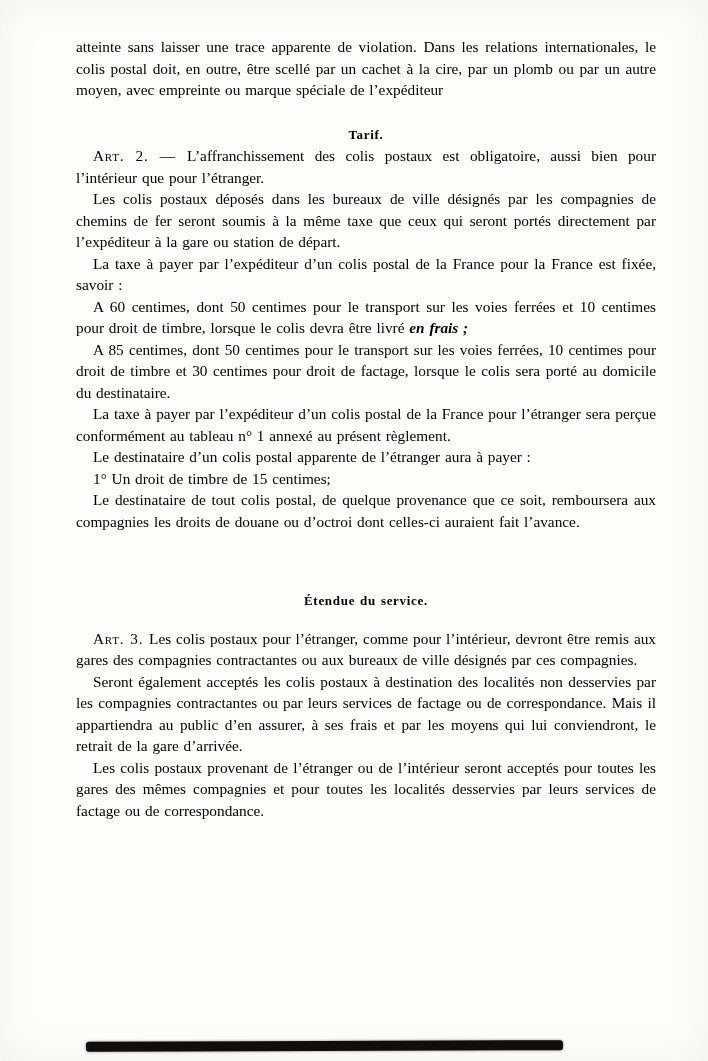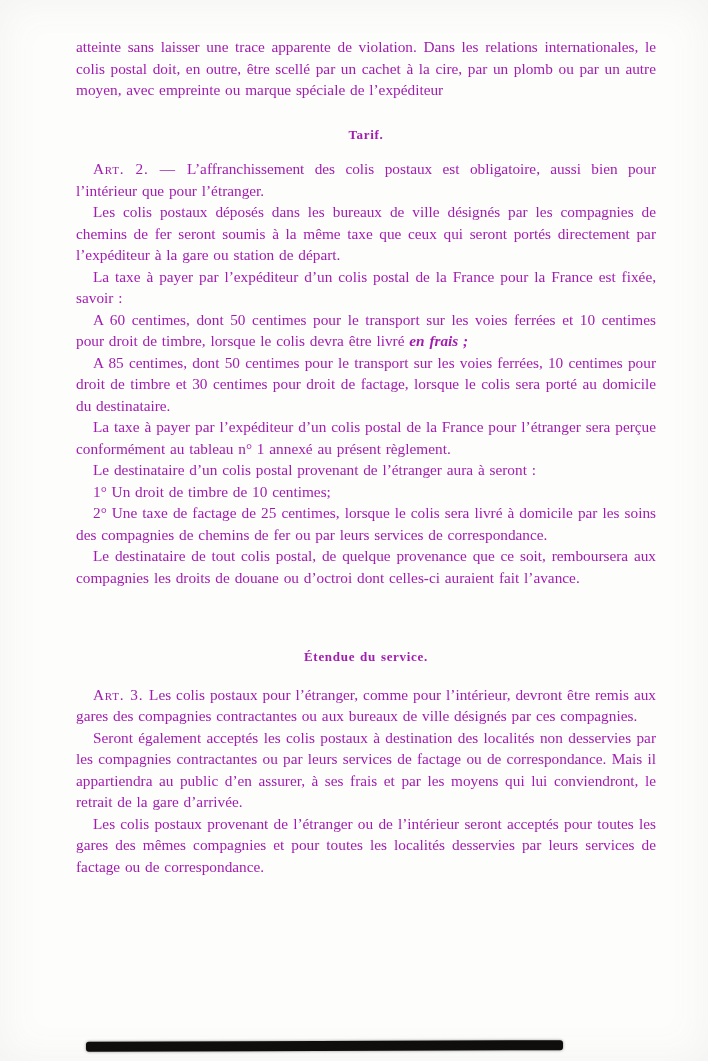--- a/index.html
+++ b/index.html
@@ -8,21 +8,21 @@
     background: #f4f4f2;
   }
   .page {
     position: relative;
     width: 708px;
     height: 1061px;
     margin: 0 auto;
     background: #fdfdfc;
     overflow: hidden;
     font-family: "Liberation Serif", "DejaVu Serif", serif;
-    color: #a21caf;
+    color: #000000;
     box-shadow: inset 0 0 40px rgba(120,115,105,0.08);
   }
   .text-col {
     position: absolute;
     top: 36px;
     left: 76px;
     width: 580px;
     font-size: 15.3px;
     line-height: 21.5px;
     text-align: justify;
@@ -37,21 +37,20 @@
   }
   h3.sec-heading {
     font-size: 13px;
     font-weight: bold;
     text-align: center;
     letter-spacing: 0.7px;
     margin: 0;
   }
   h3.sec-heading.tarif {
     margin-top: 23px;
-    margin-bottom: 13px;
   }
   h3.sec-heading.etendue {
     margin-top: 58px;
     margin-bottom: 16px;
   }
   .art-label {
     font-variant: small-caps;
     letter-spacing: 0.8px;
   }
   em.emph {
@@ -85,25 +84,24 @@
     <p class="para">Les colis postaux déposés dans les bureaux de ville désignés par les compagnies de chemins de fer seront soumis à la même taxe que ceux qui seront portés directement par l’expéditeur à la gare ou station de départ.</p>
 
     <p class="para">La taxe à payer par l’expéditeur d’un colis postal de la France pour la France est fixée, savoir :</p>
 
     <p class="para"><span>A 60 centimes, dont 50 centimes pour le transport sur les voies ferrées et 10 centimes pour droit de timbre, lorsque le colis devra être livré </span><em class="emph">en frais</em><em class="emph"> ;</em></p>
 
     <p class="para">A 85 centimes, dont 50 centimes pour le transport sur les voies ferrées, 10 centimes pour droit de timbre et 30 centimes pour droit de factage, lorsque le colis sera porté au domicile du destinataire.</p>
 
     <p class="para">La taxe à payer par l’expéditeur d’un colis postal de la France pour l’étranger sera perçue conformément au tableau n° 1 annexé au présent règlement.</p>
 
-    <p class="para">Le destinataire d’un colis postal provenant de l’étranger aura à seront :</p>
+    <p class="para">Le destinataire d’un colis postal apparente de l’étranger aura à payer :</p>
 
-    <p class="para">1° Un droit de timbre de 10 centimes;</p>
+    <p class="para">1° Un droit de timbre de 15 centimes;</p>
 
-    <p class="para">2° Une taxe de factage de 25 centimes, lorsque le colis sera livré à domicile par les soins des compagnies de chemins de fer ou par leurs services de correspondance.</p>
 
     <p class="para">Le destinataire de tout colis postal, de quelque provenance que ce soit, remboursera aux compagnies les droits de douane ou d’octroi dont celles-ci auraient fait l’avance.</p>
 
     <h3 class="sec-heading etendue">Étendue du service.</h3>
 
     <p class="para"><span class="art-label">Art. 3. </span><span>Les colis postaux pour l’étranger, comme pour l’intérieur, devront être remis aux gares des compagnies contractantes ou aux bureaux de ville désignés par ces compagnies.</span></p>
 
     <p class="para">Seront également acceptés les colis postaux à destination des localités non desservies par les compagnies contractantes ou par leurs services de factage ou de correspondance. Mais il appartiendra au public d’en assurer, à ses frais et par les moyens qui lui conviendront, le retrait de la gare d’arrivée.</p>
 
     <p class="para">Les colis postaux provenant de l’étranger ou de l’intérieur seront acceptés pour toutes les gares des mêmes compagnies et pour toutes les localités desservies par leurs services de factage ou de correspondance.</p>

